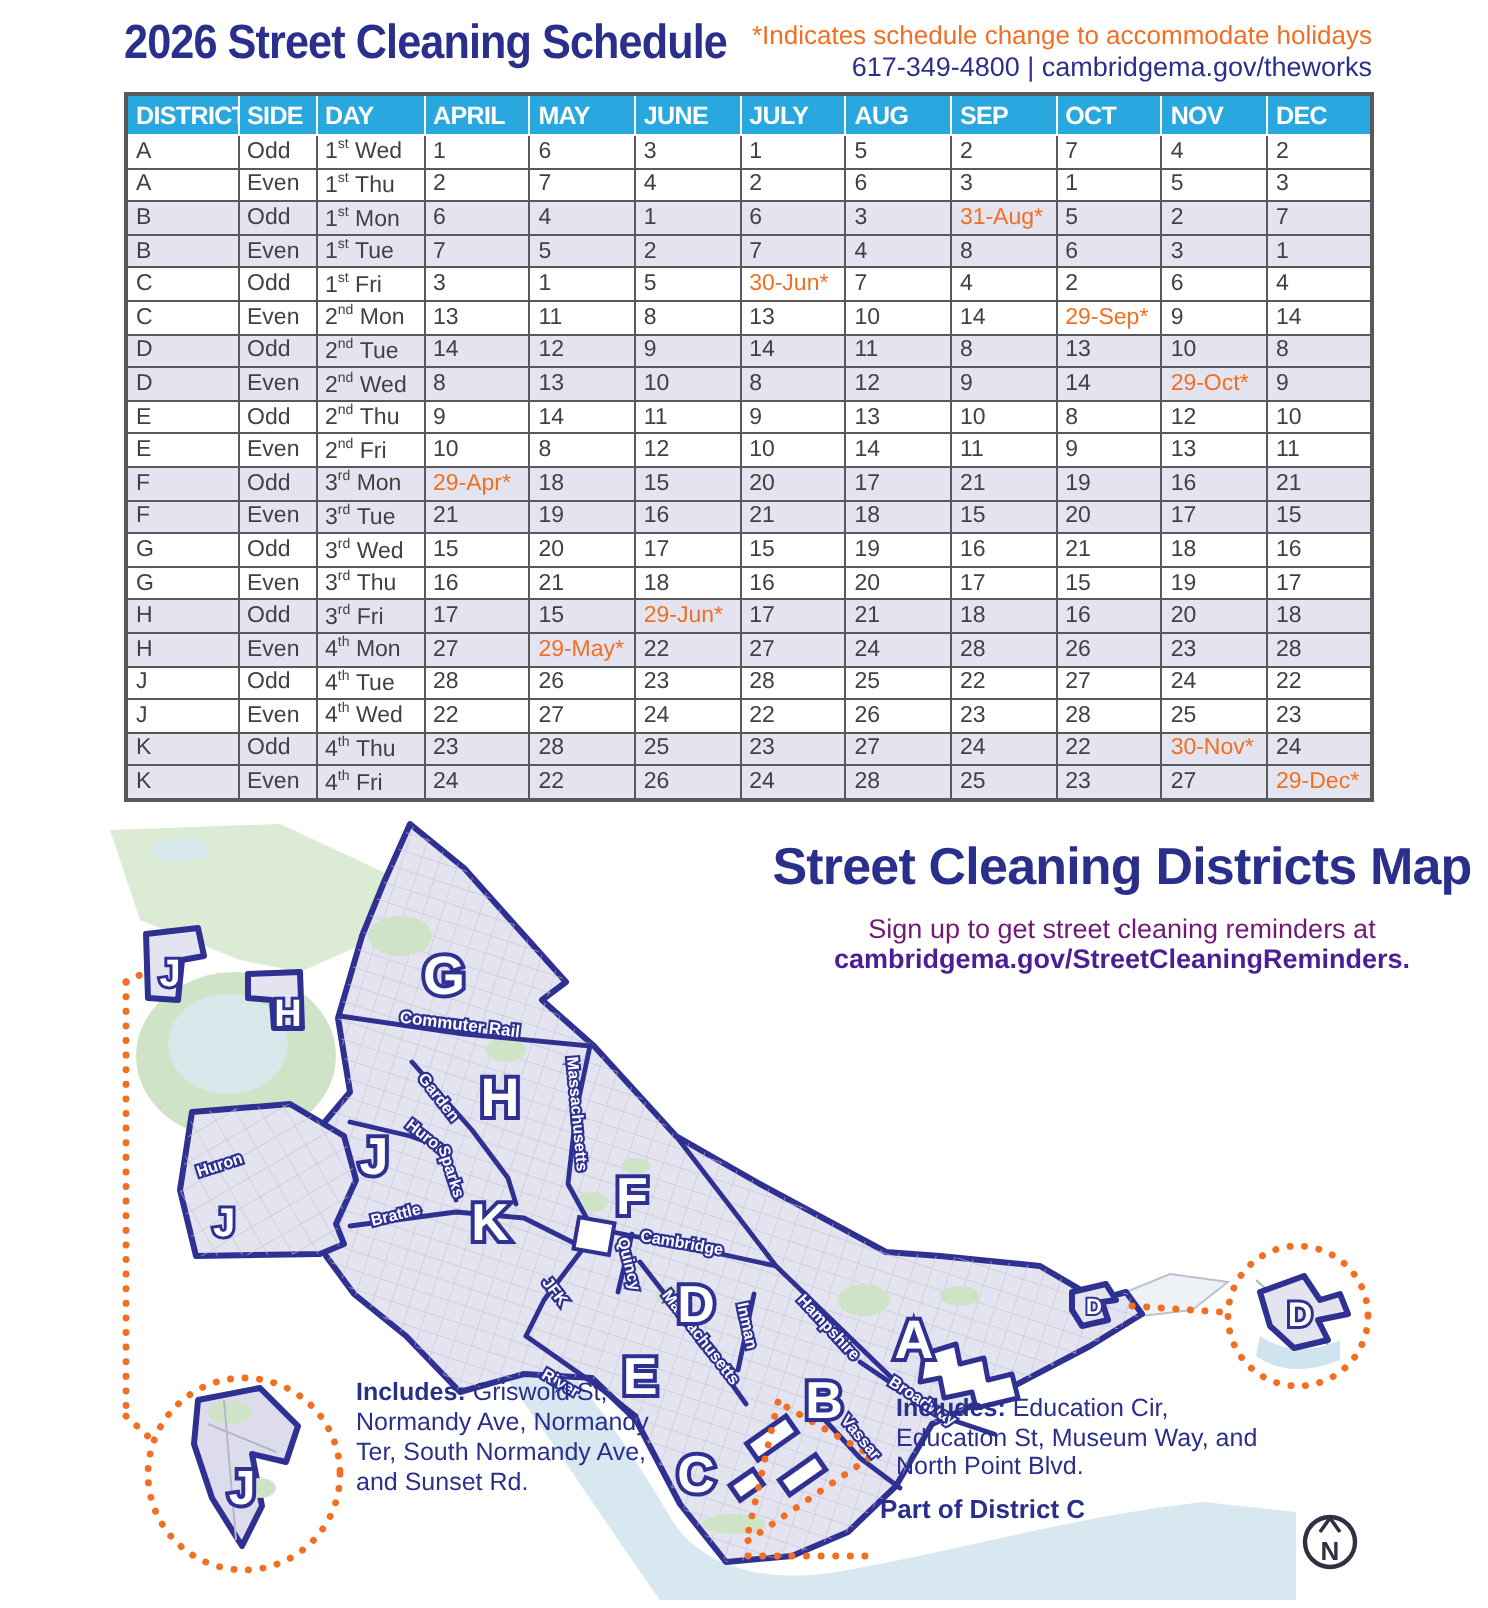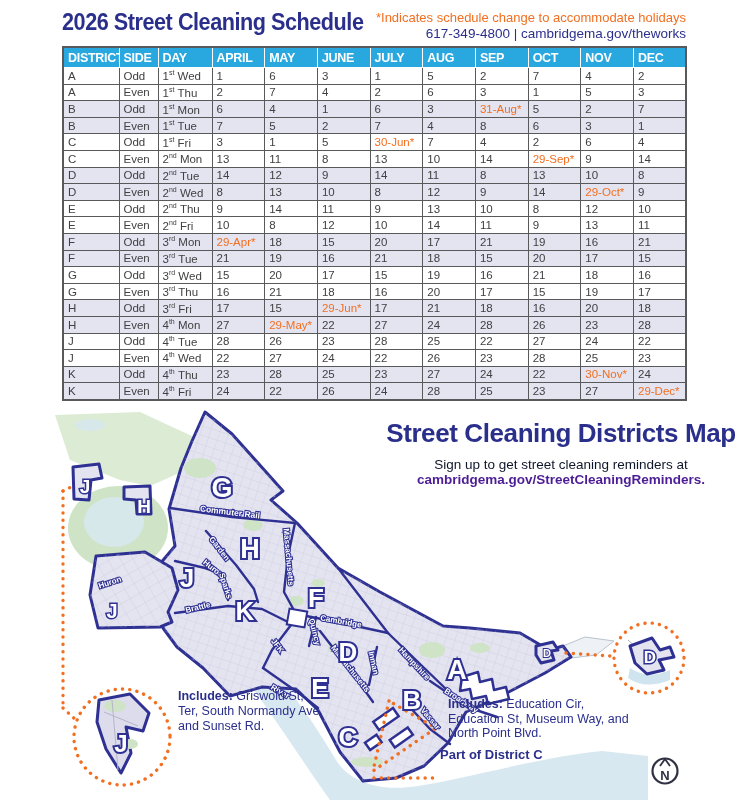--- a/index.html
+++ b/index.html
@@ -33,21 +33,21 @@
     padding:1px 0 1px 4px;height:13.6px;white-space:nowrap;overflow:hidden;
     background:#fff;
   }
   table.schedule tr.shaded td{background:#e4e3f0;}
   table.schedule td.holiday{color:#f26f21;}
   table.schedule sup{font-size:7px;}
   col.c-district{width:56px}col.c-side{width:39px}col.c-day{width:54px}col.c-month{width:52.7px}
   
   .map-head{position:absolute;left:386px;top:418px;width:350px;text-align:center;}
   .map-title{color:#2b2f8c;font-size:26px;font-weight:bold;letter-spacing:-0.4px;}
-  .signup1{color:#0f172a;font-size:13.5px;margin-top:8px;}
+  .signup1{color:#701a75;font-size:13.5px;margin-top:8px;}
   .signup2{color:#4c1d95;font-size:13.5px;font-weight:bold;}
   
   .j-note{position:absolute;left:178px;top:689px;width:160px;
     font-size:12.5px;color:#2b2f8c;line-height:15px;}
   .d-note{position:absolute;right:66px;top:697px;width:230px;text-align:left;
     font-size:12.5px;color:#2b2f8c;line-height:14.5px;}
   .part-c-label{position:absolute;left:440px;top:747px;
     font-size:13px;font-weight:bold;color:#2b2f8c;}
   .map-svg{position:absolute;left:0;top:400px;}
   
@@ -532,20 +532,21 @@
 
   <g>
     <circle cx="665" cy="771" r="12.5" fill="none" stroke="#2f3142" stroke-width="2.2"></circle>
     <path d="M 660,766 L 665,759 L 670,766" fill="none" stroke="#2f3142" stroke-width="1.8" stroke-linejoin="round"></path>
     <text x="665" y="780" font-size="13" font-weight="bold" fill="#2f3142" text-anchor="middle" font-family="Liberation Sans, sans-serif">N</text>
   </g>
 </svg>
 
 <div class="j-note">
   <div><b>Includes:</b><span> Griswold St,</span></div>
+  <div>Normandy Ave, Normandy</div>
   <div>Ter, South Normandy Ave,</div>
   <div>and Sunset Rd.</div>
 </div>
 <div class="d-note">
   <div><b>Includes:</b><span> Education Cir,</span></div>
   <div>Education St, Museum Way, and</div>
   <div>North Point Blvd.</div>
 </div>
 <div class="part-c-label">Part of District C</div>
 

